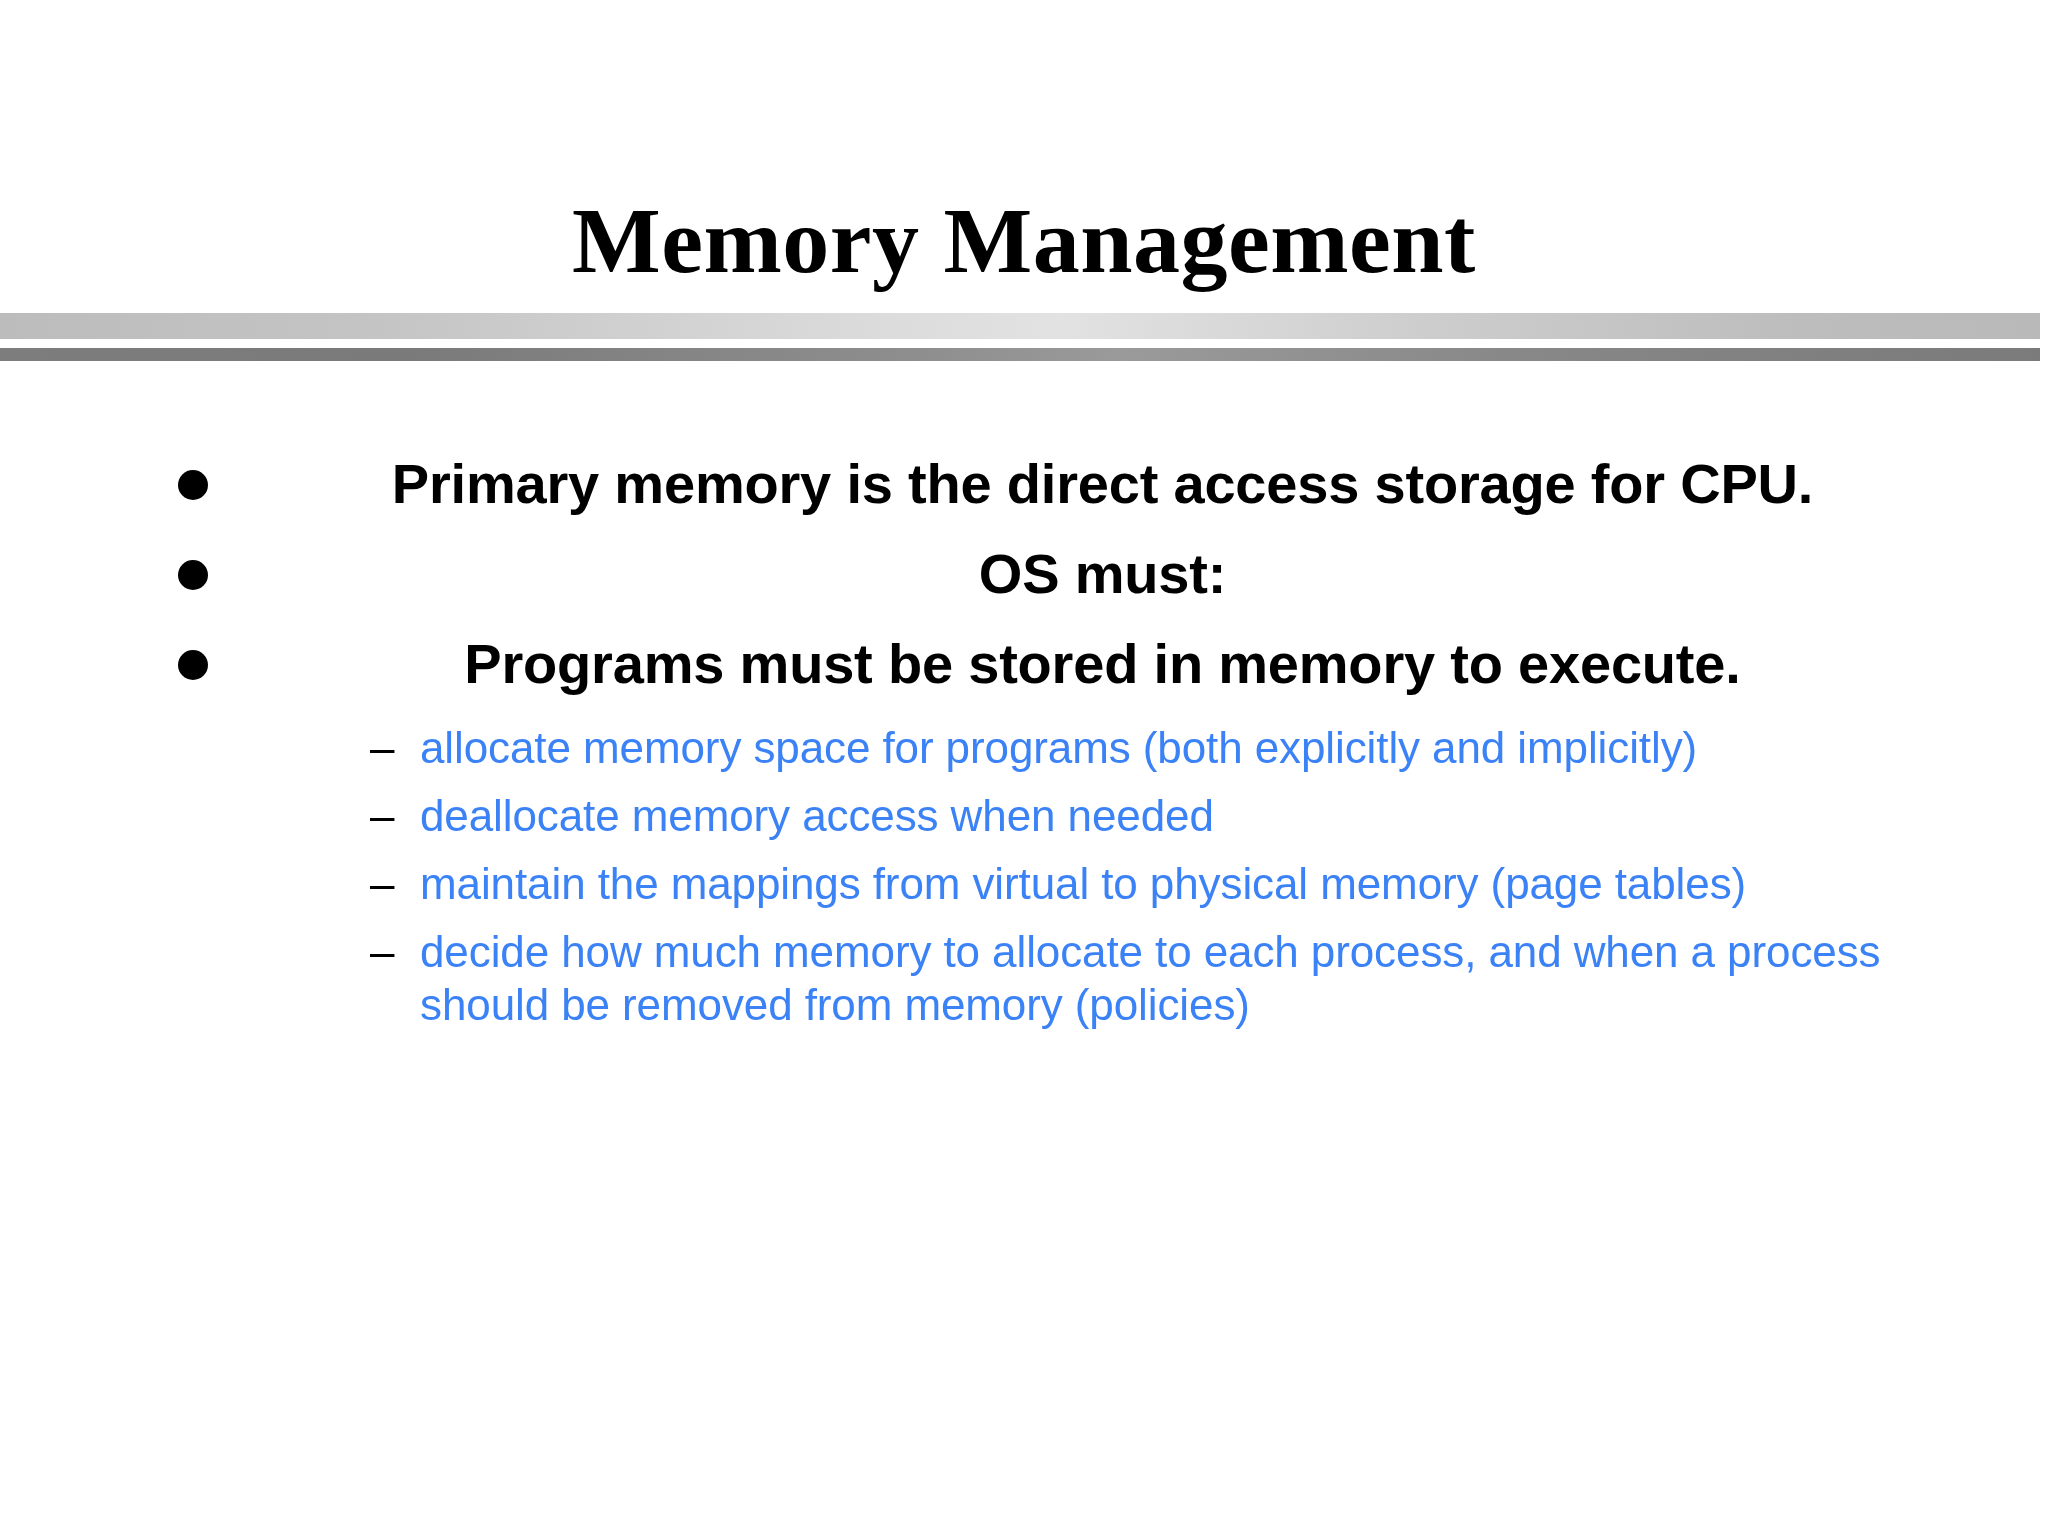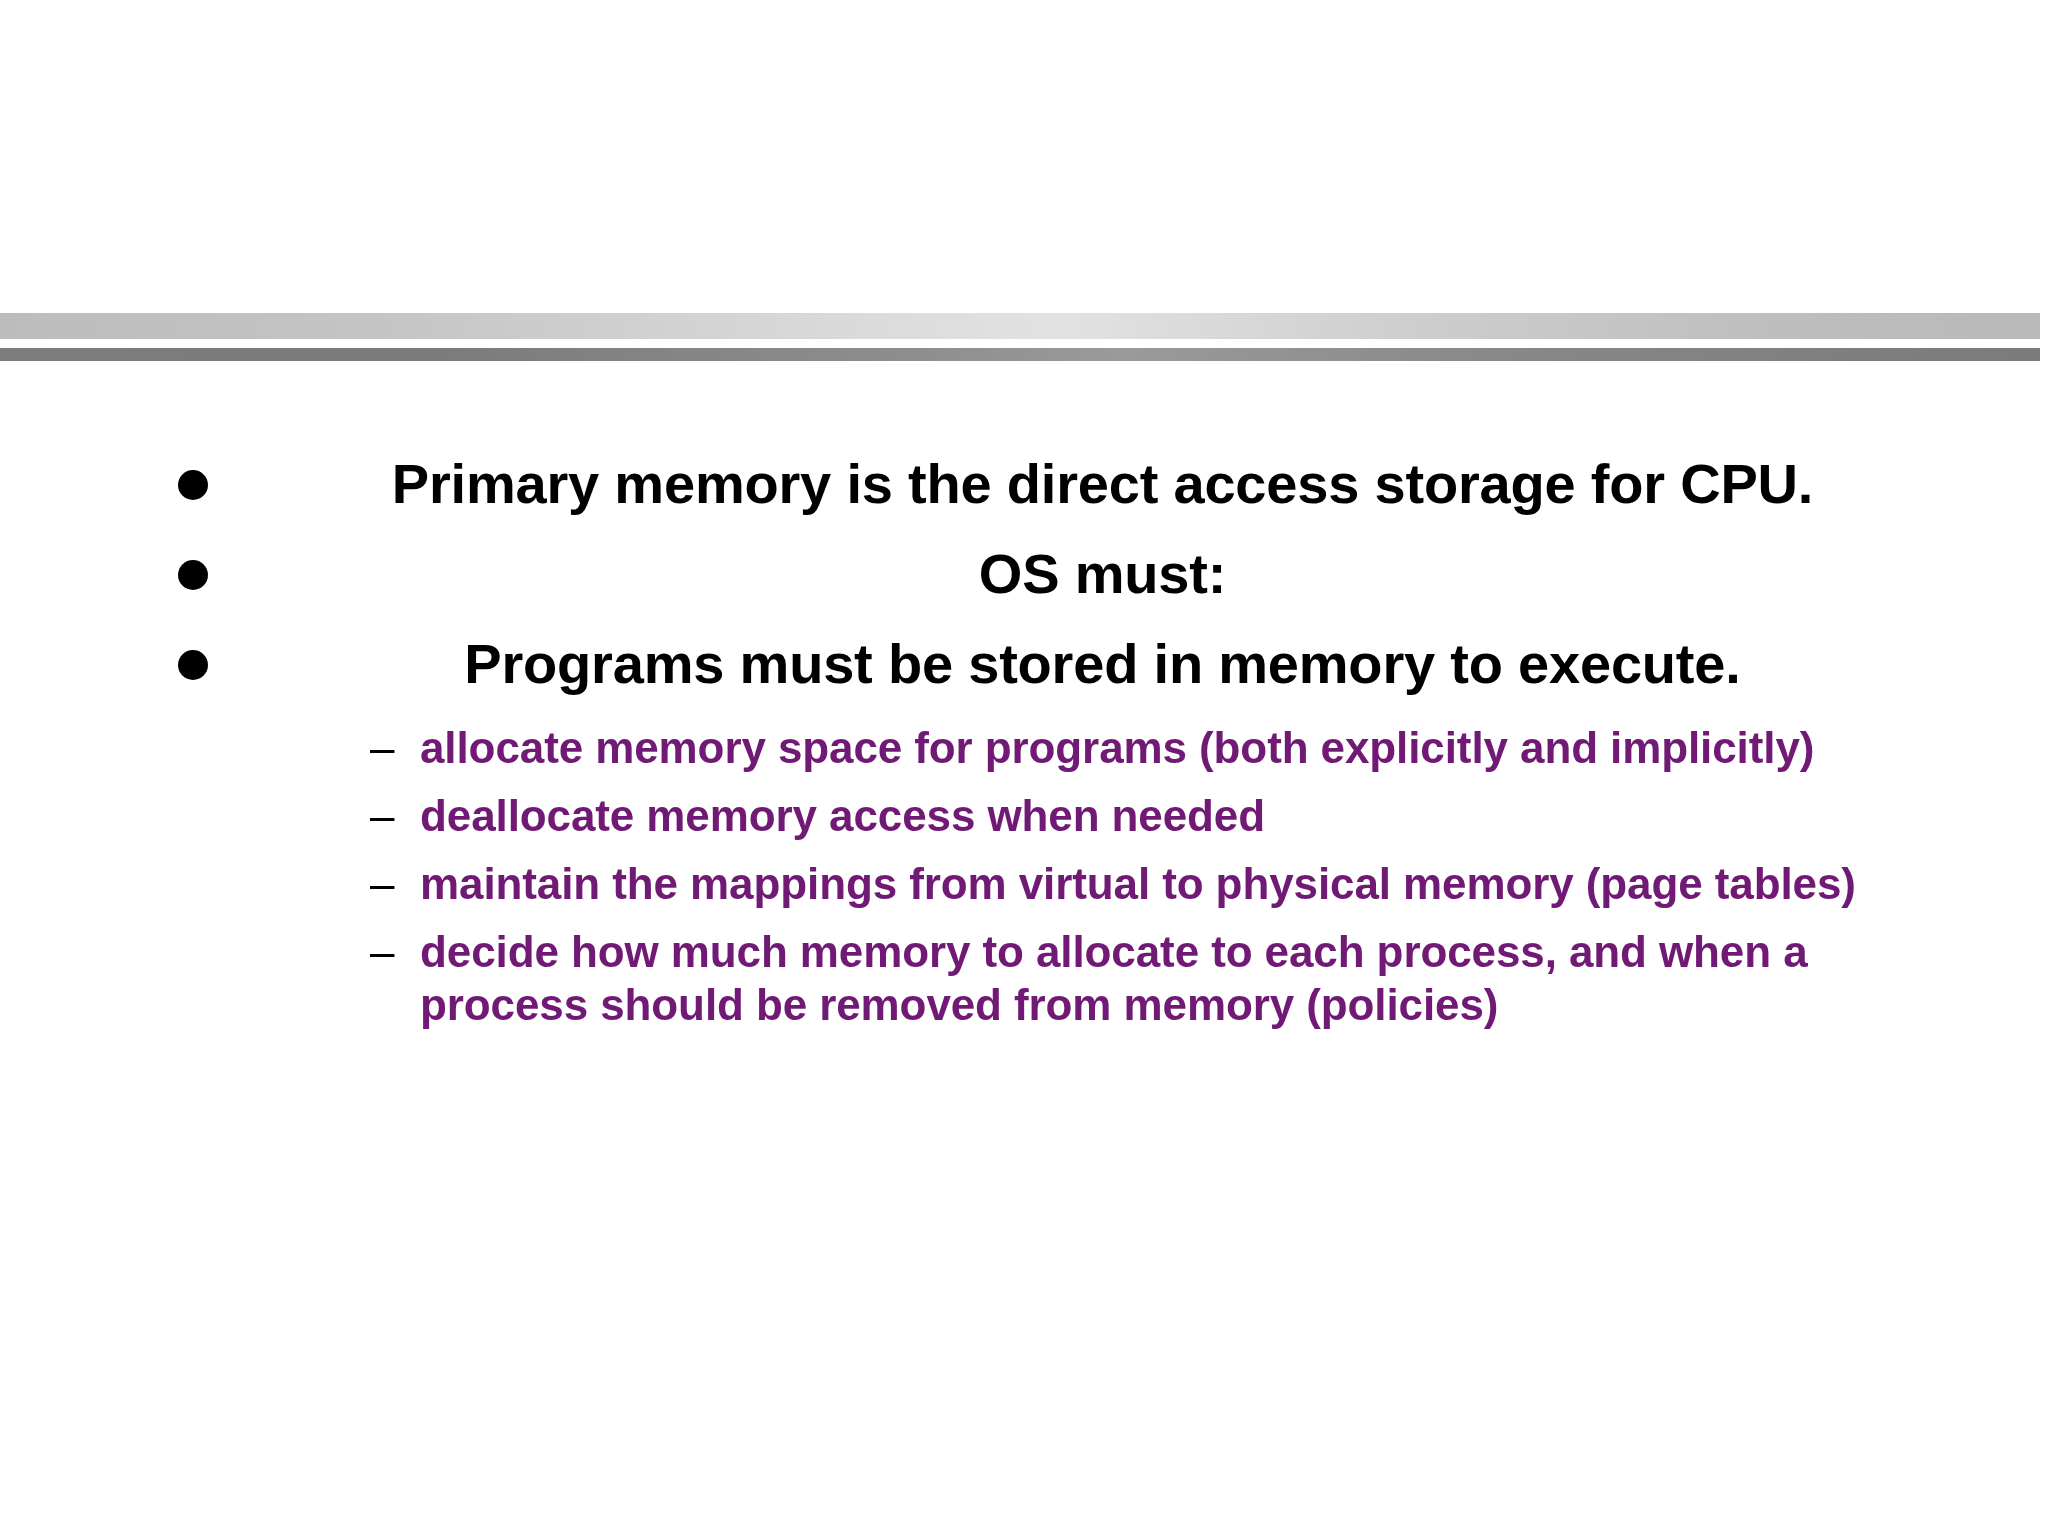--- a/index.html
+++ b/index.html
@@ -144,33 +144,36 @@
     flex: 0 0 auto;
     width: 50px;
     font-family: "Liberation Sans", sans-serif;
     font-size: 44px;
     line-height: 1.22;
     color: #000000;
   }
   .l2-text {
     flex: 1 1 auto;
     font-family: "Liberation Sans", sans-serif;
-    font-weight: bold;
+    font-weight: normal;
     font-size: 44px;
     line-height: 1.22;
-    color: #701a75;
+    color: #3b82f6;
     letter-spacing: -0.1px;
     max-width: 1560px;
   }
 </style>
 </head>
 <body>
 
 <div class="slide">
 
+  <div class="title-block">
+    <h1 class="slide-title">Memory Management</h1>
+  </div>
 
   <div class="divider">
     <div class="divider-bar-top"></div>
     <div class="divider-gap"></div>
     <div class="divider-bar-bottom"></div>
   </div>
 
   <div class="body-block">
 
     <div class="l1-item">

